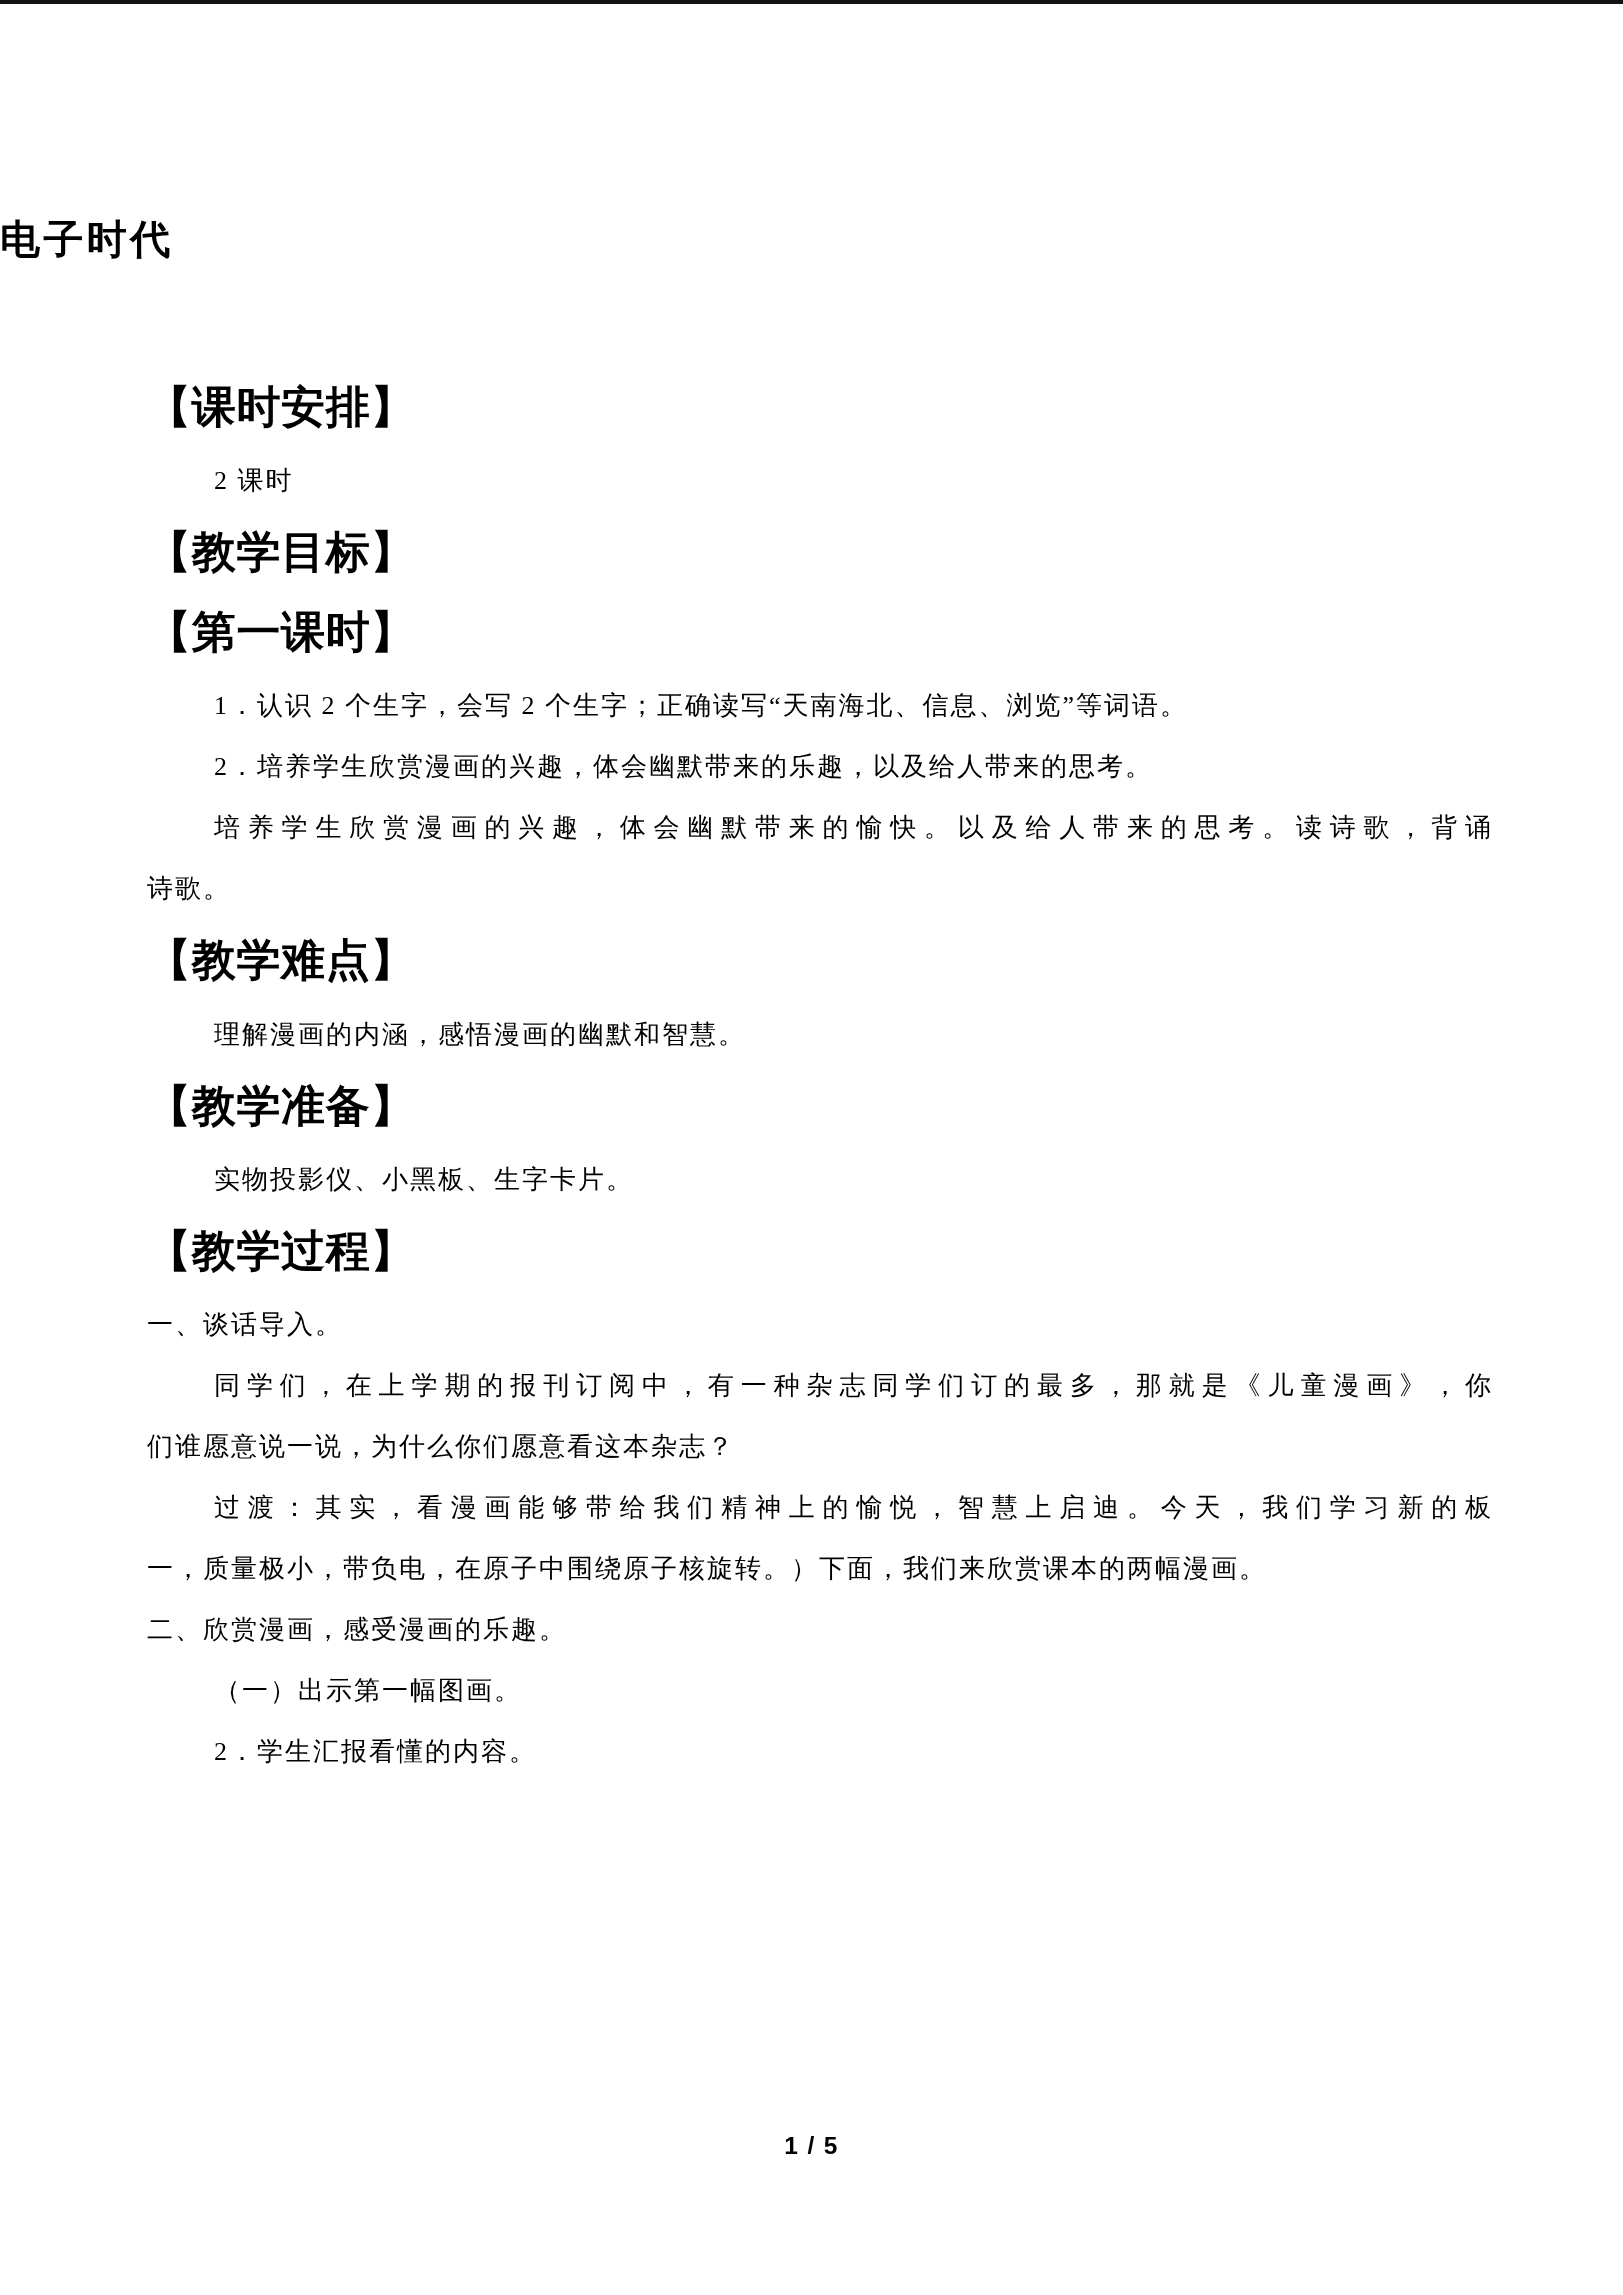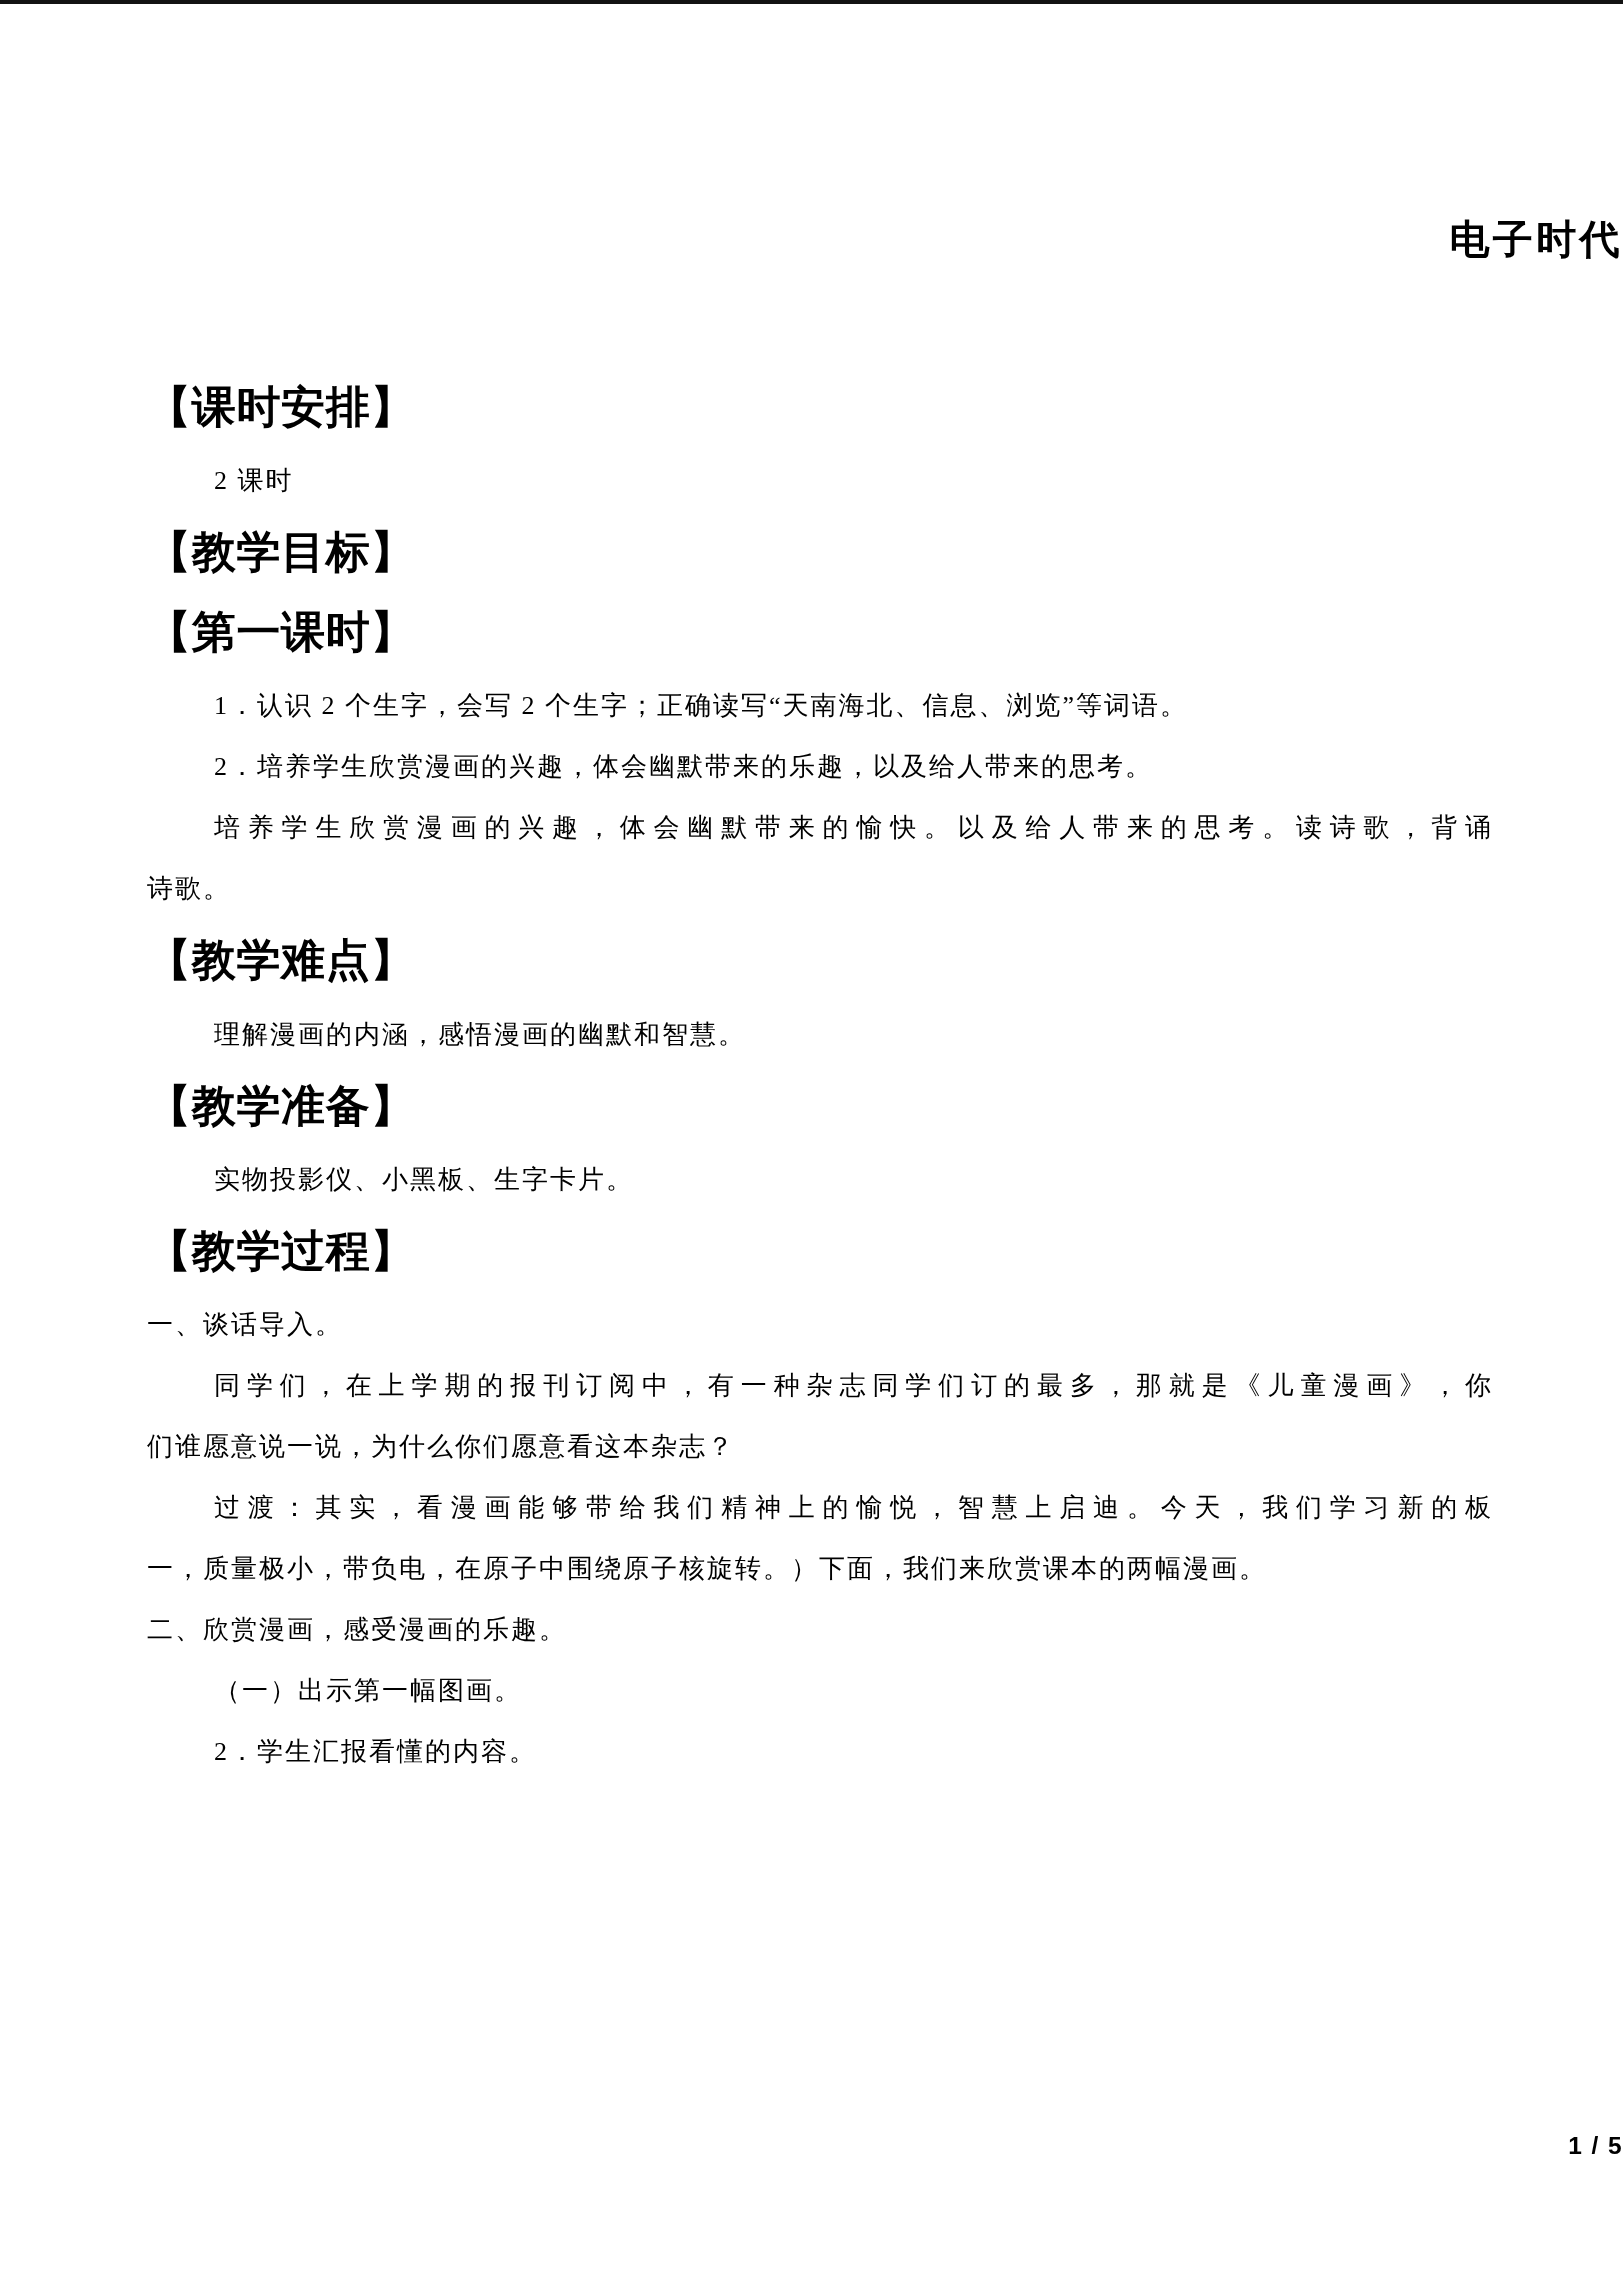--- a/index.html
+++ b/index.html
@@ -14,21 +14,21 @@
   }
   .top-bar {
     position:absolute;
     top:0; left:0;
     width:100%; height:4.1px;
     background:#121212;
   }
   .doc-title {
     margin:0;
     padding-top:199px;
-    text-align:right;
+    text-align:left;
     font-size:40px;
     font-weight:700;
     line-height:82px;
     letter-spacing:3.4px;
   }
   .content {
     margin:89px 130px 0 147px;
   }
   .sec-heading {
     font-size:44px;
@@ -48,21 +48,21 @@
     white-space:normal;
     text-align:justify;
     text-align-last:justify;
   }
   .line.indent { padding-left:67px; }
   .footer {
     position:absolute;
     top:2131px;
     left:0;
     width:100%;
-    text-align:right;
+    text-align:center;
     font-family:"Liberation Sans","DejaVu Sans",sans-serif;
     font-weight:700;
     font-size:24.5px;
     line-height:30px;
     letter-spacing:1.4px;
   }
 </style>
 </head>
 <body>
 

